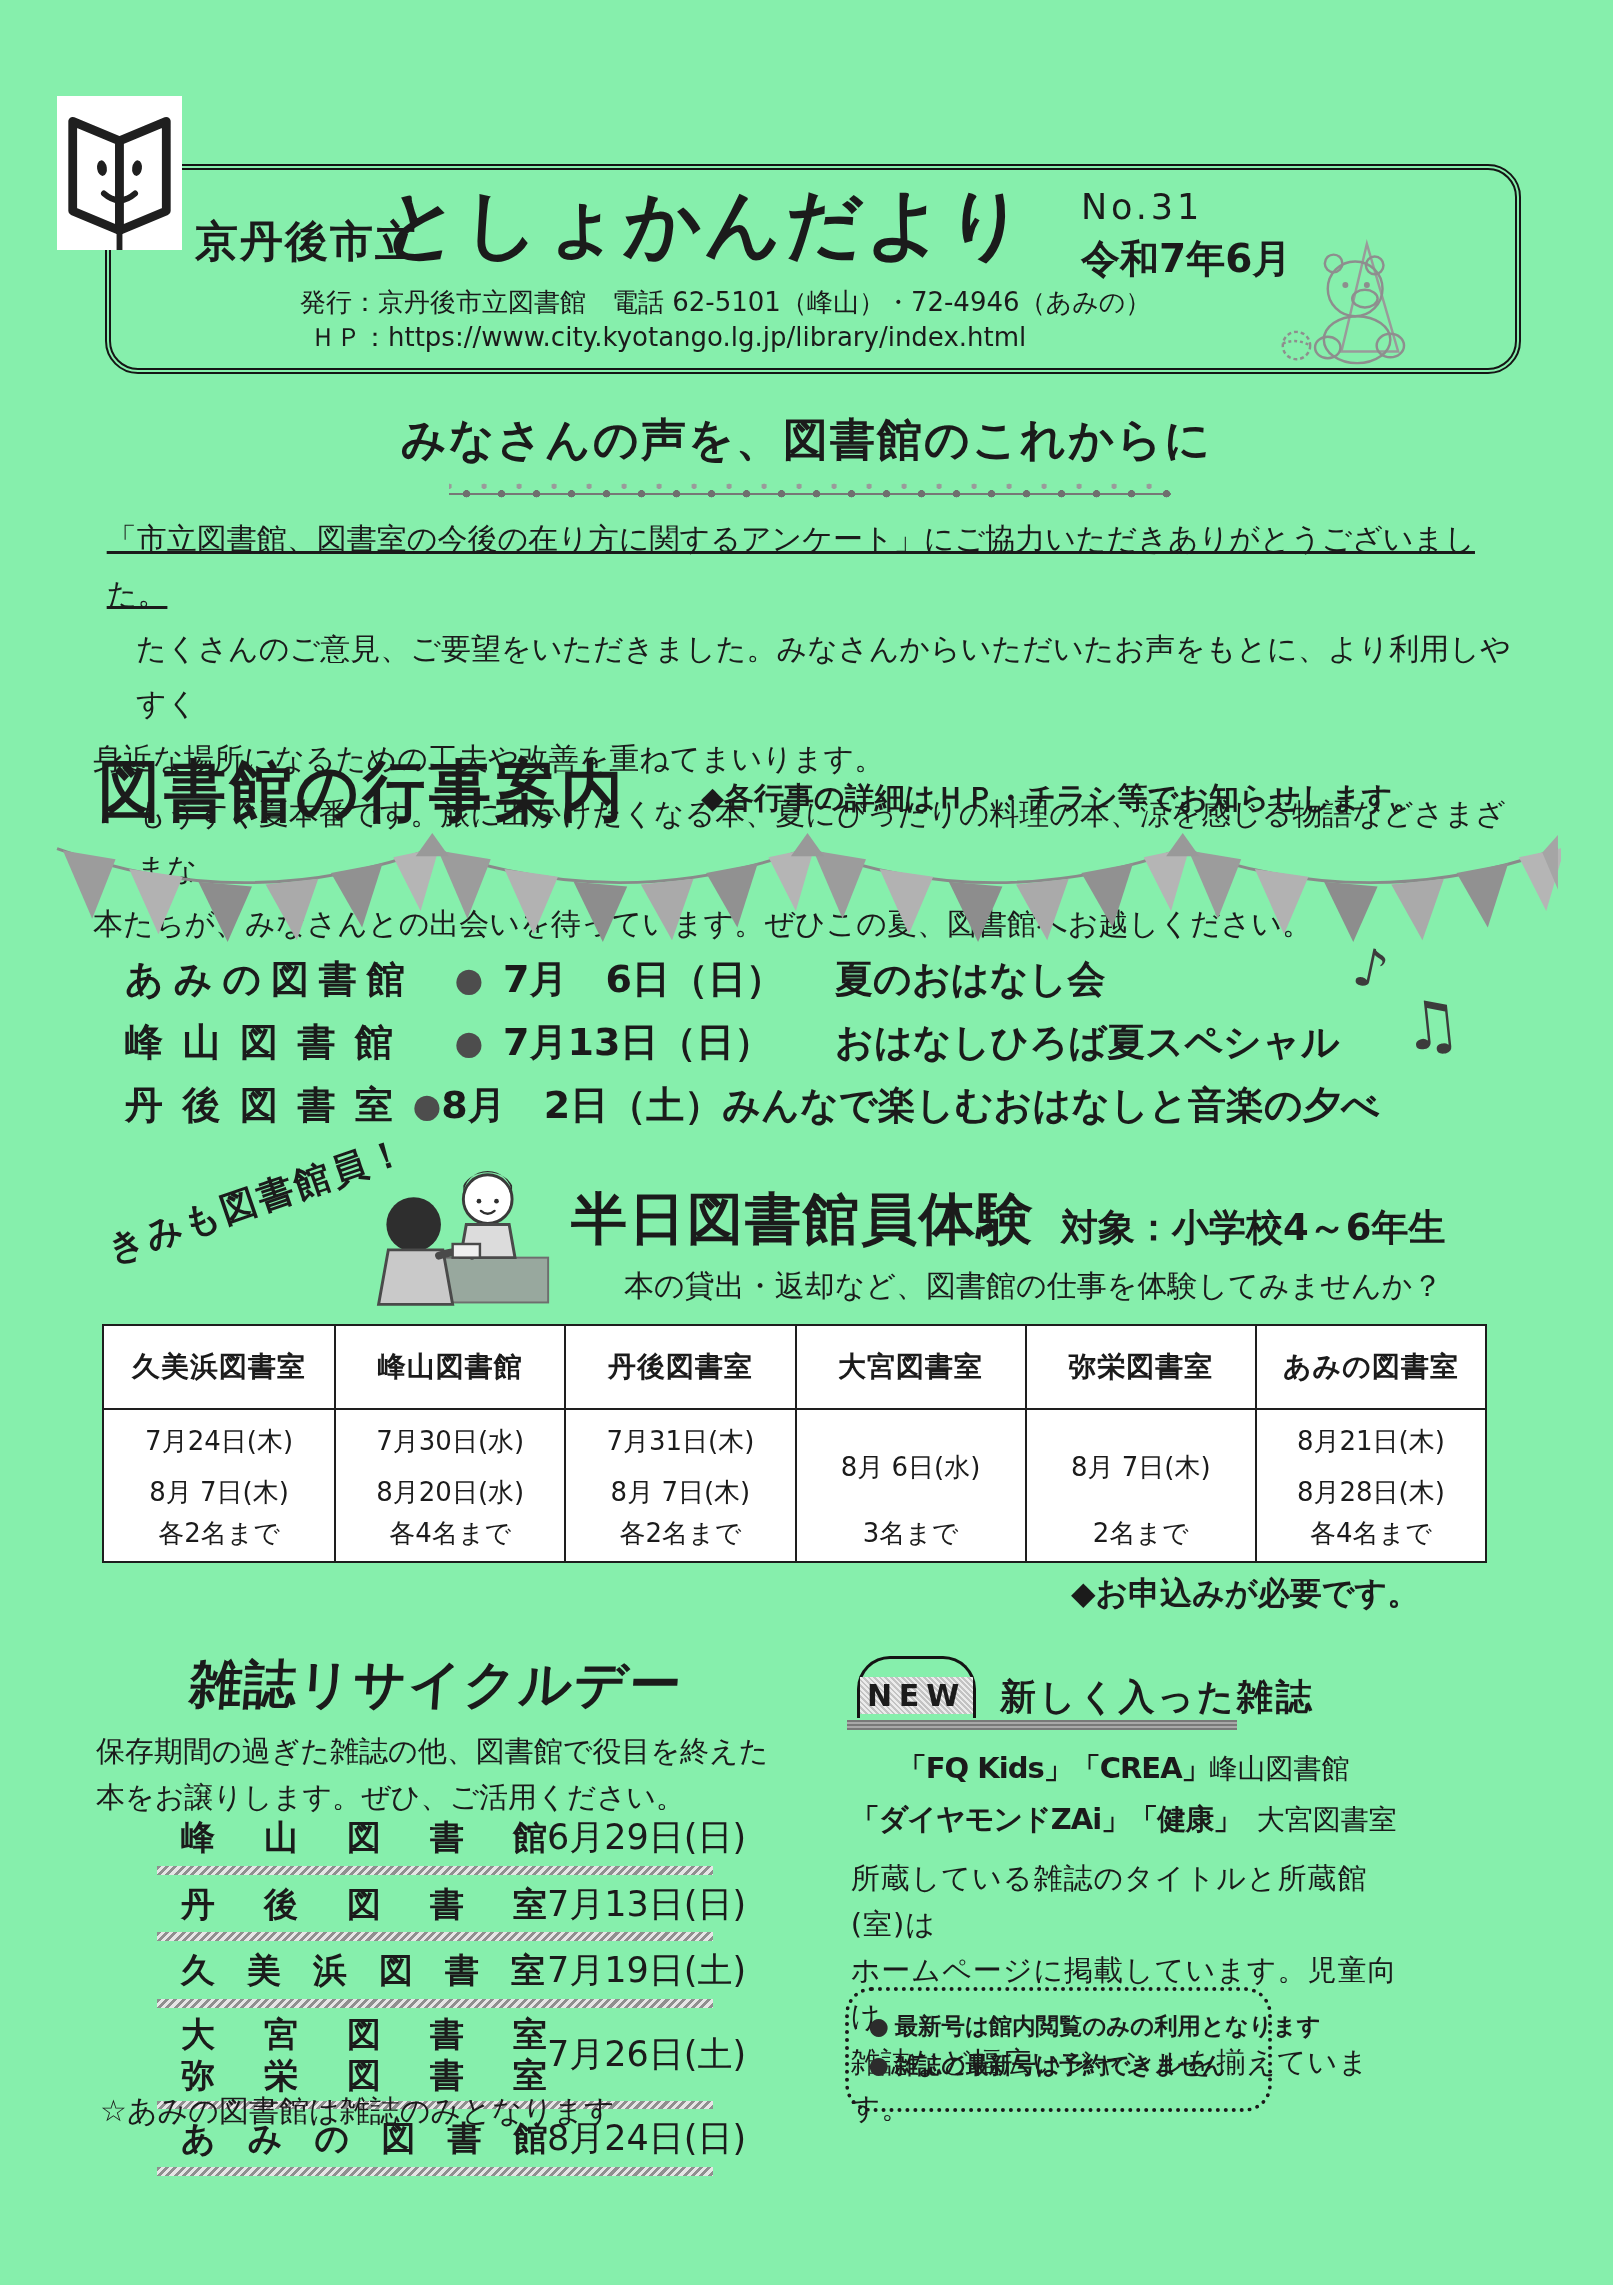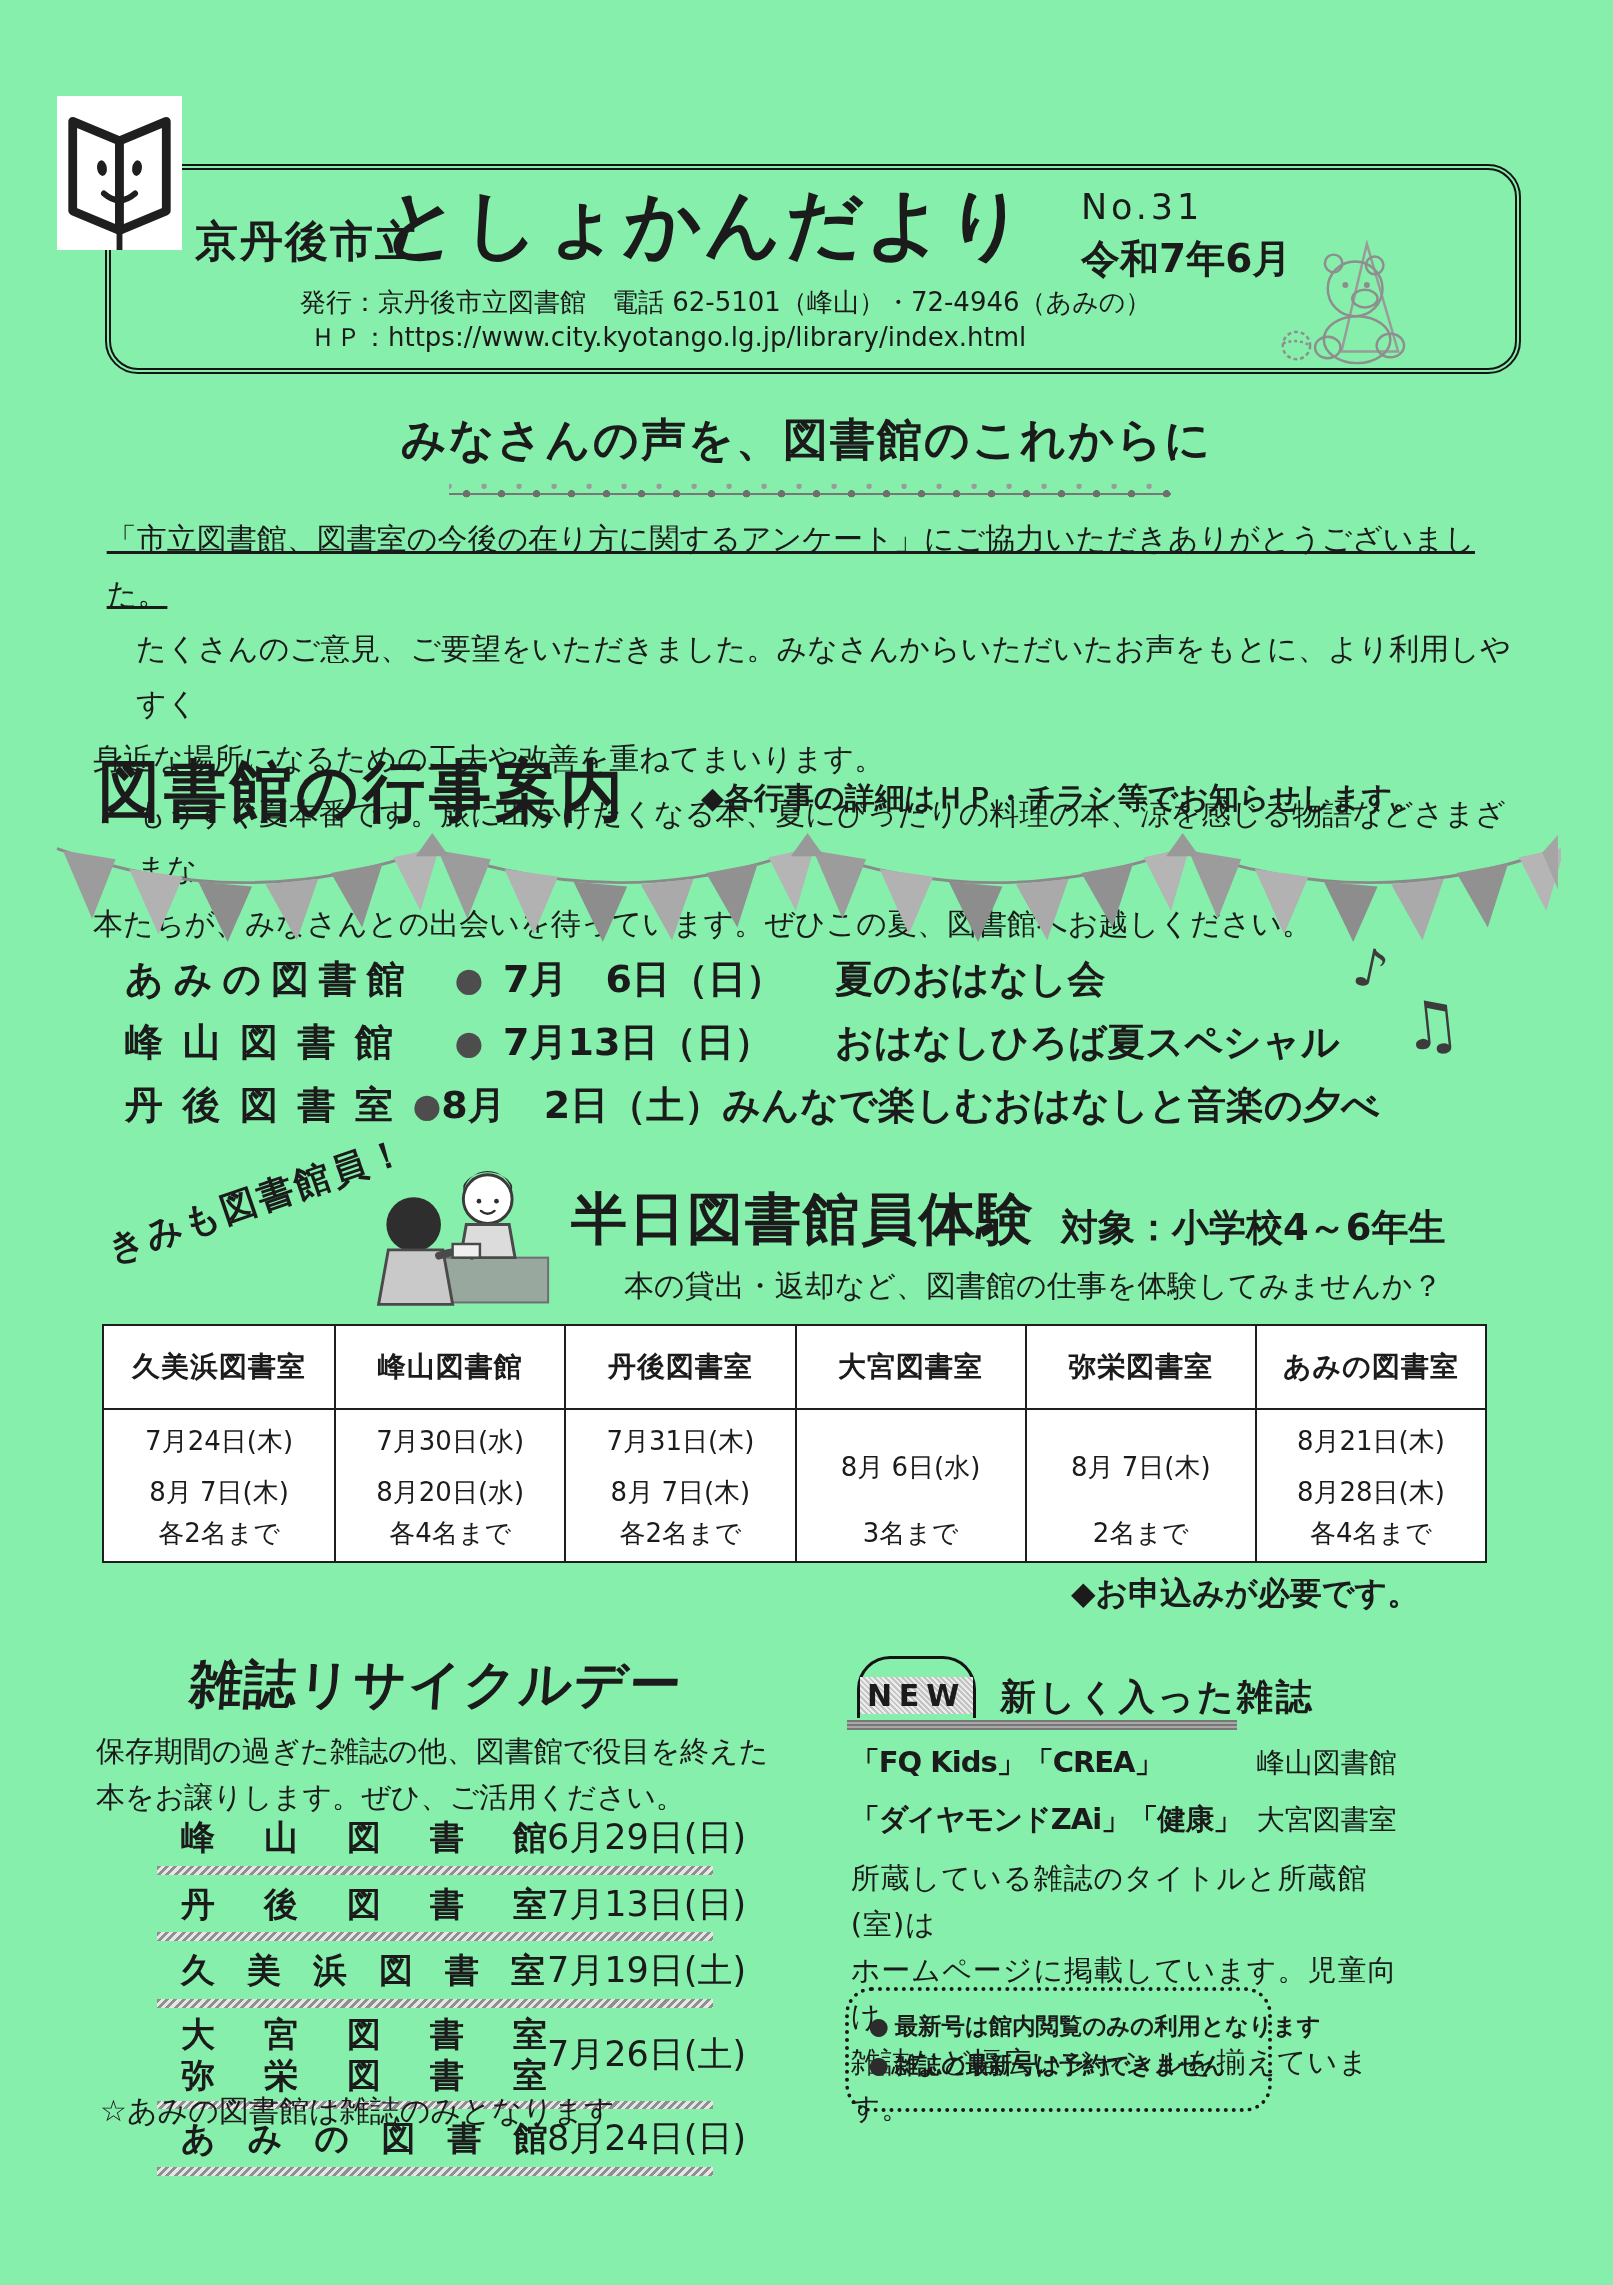--- a/index.html
+++ b/index.html
@@ -75,21 +75,21 @@
     background:repeating-linear-gradient(135deg,#8f8f8f 0 2.9px,#e6e6e6 2.9px 5.9px); }
   .rec-note { position:absolute; left:100px; top:2091px; font-size:30px; }
 
   
   .new-sec { position:absolute; left:839px; top:1648px; width:571px; }
   .new-badge { position:absolute; left:18px; top:7.8px; width:119px; height:62px; border:3.9px solid #141414; border-bottom:none; border-radius:33px 33px 0 0; display:flex; align-items:flex-end; justify-content:center; padding-bottom:3.9px; }
   .new-badge-label { background:repeating-linear-gradient(45deg,#c3c3c3 0 2px,#ececec 2px 3.9px); padding:1px 6.8px; font-size:30px; font-weight:800; letter-spacing:6.8px; }
   .new-title { position:absolute; left:161px; top:25px; font-size:36px; font-weight:800; letter-spacing:2.9px; }
   .new-rule { position:absolute; left:7.8px; top:72px; width:390px; height:9.8px; background:repeating-linear-gradient(0deg,#787878 0 2px,#a8a8a8 2px 3.9px); }
   .mag-row { position:absolute; left:11.7px; width:546px; display:flex; justify-content:space-between; align-items:baseline; }
-  .mag-row-0 { top:95px; } .mag-row-1 { top:152px; }
+  .mag-row-0 { top:101px;justify-content:center; } .mag-row-1 { top:152px; }
   .mag-titles { font-size:29px; font-weight:700; letter-spacing:-1px; white-space:nowrap; }
   .mag-loc { font-size:28px; white-space:nowrap; }
   .new-body { position:absolute; left:11.7px; top:207px; width:556px; font-size:29px; line-height:46px; letter-spacing:1px; }
   .notice-box { position:absolute; left:5.9px; top:339px; width:427px; height:125px; border:4.9px dotted #1a1a1a; border-radius:27px; padding:15.6px 13.7px 0 19.5px; }
   .notice-line { display:flex; align-items:center; gap:5.9px; font-size:23.4px; font-weight:600; line-height:39px; white-space:nowrap; }
   .notice-bullet { color:#2c2c2c; font-size:23.4px; }
 </style>
 </head>
 <body>
 

